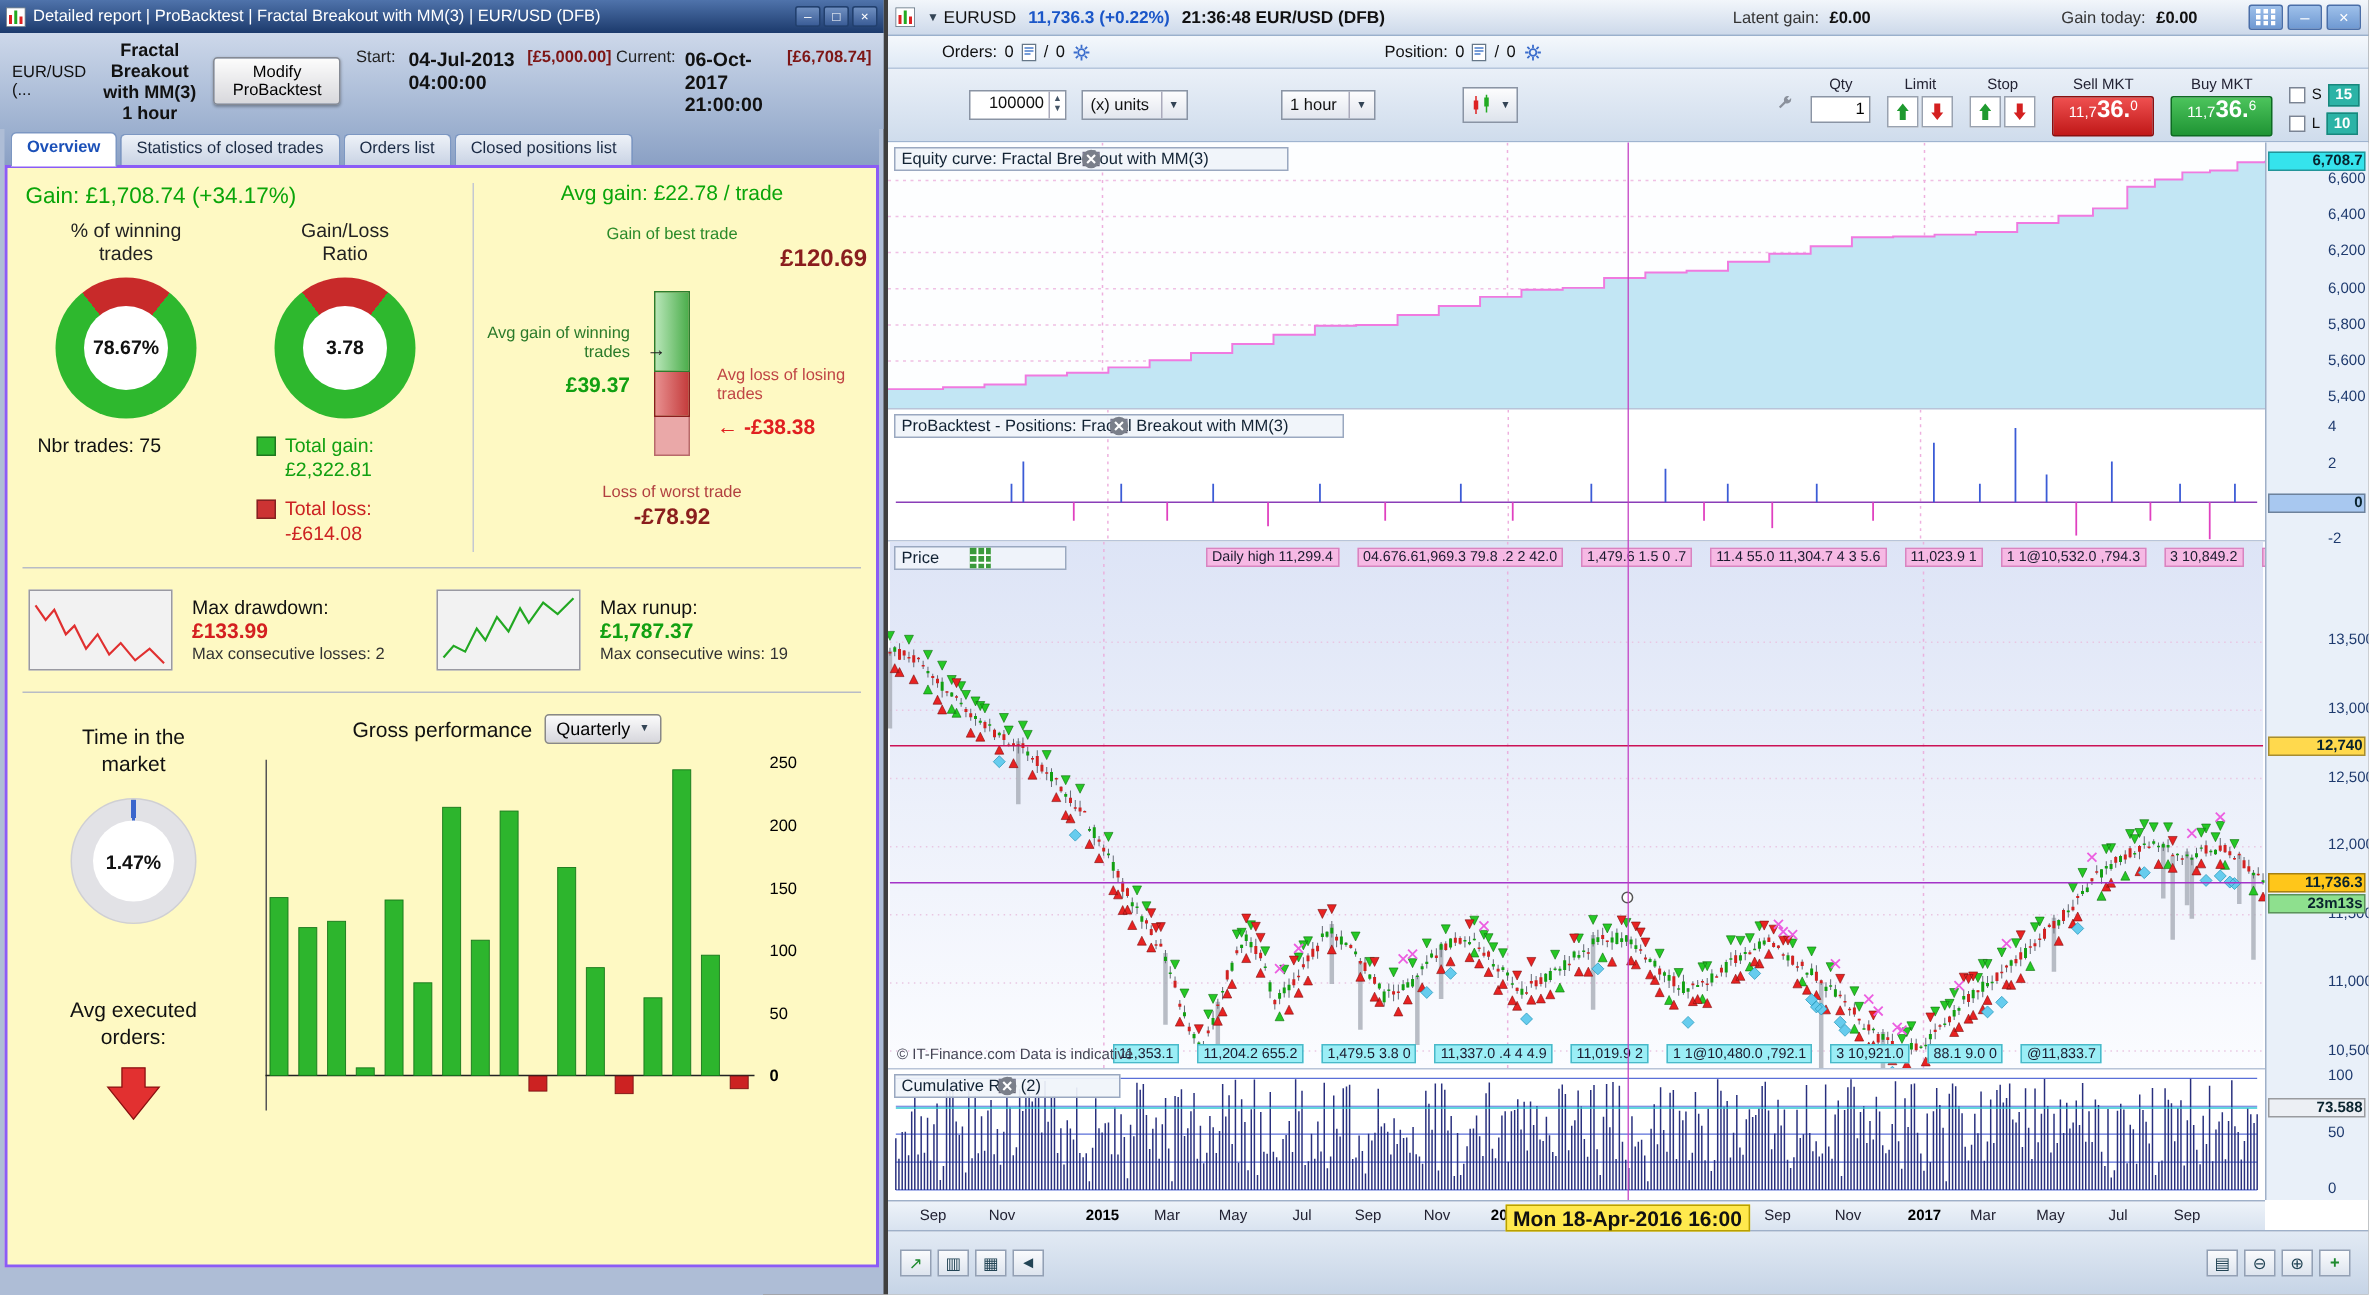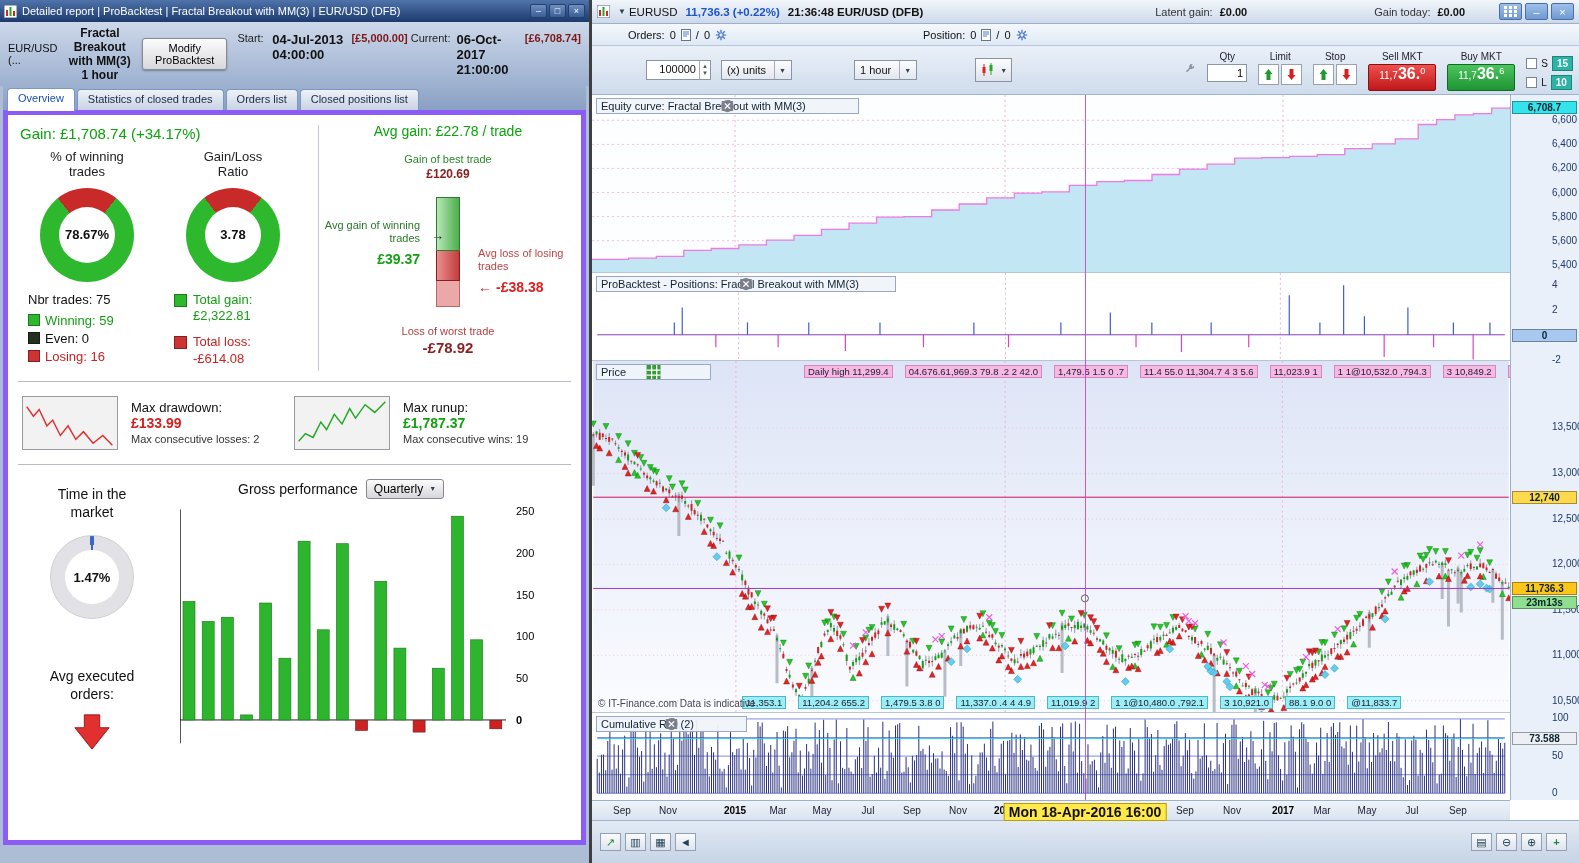--- a/index.html
+++ b/index.html
@@ -20,22 +20,22 @@
   .sname{display:block;font-weight:bold;font-size:12px;}
   .stf{display:block;font-weight:bold;font-size:12px;}
   .modify{font-size:11px;padding:3px 12px;border-radius:3px;background:linear-gradient(#fcfcfc,#d8d8dc);border:1px solid #858a94;box-shadow:0 1px 2px rgba(0,0,0,.3);}
   .dates{margin-left:auto;font-size:11px;display:flex;flex-direction:row;gap:3px;}
   .drow{display:flex;gap:6px;justify-content:flex-start;}
   .dlab{width:50px;color:#222;}
   .dval{color:#111;}
   .damt{color:#7d1616;font-weight:bold;}
   .lw-tabs{position:absolute;top:86px;left:3px;right:3px;height:24px;display:flex;align-items:flex-end;gap:2px;padding-left:4px;background:linear-gradient(#9cb0cf,#8aa0c4);}
   .tab{height:21px;line-height:19px;padding:0 10px;font-size:11px;border:1px solid #7c97c2;border-bottom:none;border-radius:4px 4px 0 0;background:linear-gradient(#eef2f8,#c9d3e4);color:#1a2a44;cursor:pointer;}
-  .tab.active{height:23px;margin-bottom:-1px;background:#fff;color:#1b50b8;font-weight:normal;z-index:2;}
-  .lw-body{position:absolute;top:110px;left:3px;right:3px;bottom:18px;background:#ffffff;border:5px solid #8b5cf6;overflow:hidden;}
+  .tab.active{height:23px;margin-bottom:-1px;background:#fff;color:#1b50b8;font-weight:bold;z-index:2;}
+  .lw-body{position:absolute;top:110px;left:3px;right:3px;bottom:18px;background:#fef9c3;border:2px solid #8b5cf6;overflow:hidden;}
   .lw-ft{position:absolute;left:0;right:0;bottom:0;height:18px;background:#cfe3f6;border-top:1px solid #8fabcf;font-size:10.5px;line-height:17px;padding-left:6px;color:#111;}
 
   .r1{display:flex;padding:4px 6px 0;}
   .colL{width:302px;}
   .gain{color:#0aa50a;font-size:15px;margin:6px 0 8px 6px;}
   .duo{display:flex;}
   .dcell{width:146px;text-align:center;font-size:13px;color:#222;line-height:1.15;display:flex;justify-content:center;}
   .dcell span{display:inline-block;max-width:92px;}
   .donutwrap{width:146px;display:flex;justify-content:center;}
   .donut{width:94px;height:94px;border-radius:50%;position:relative;margin:8px auto 6px;display:flex;align-items:center;justify-content:center;}
@@ -45,21 +45,21 @@
   .nbr{font-size:13px;margin:4px 0 6px;}
   .lgr{display:flex;align-items:center;gap:5px;margin:3px 0;font-size:13px;}
   .sq{width:12px;height:12px;display:inline-block;border:1px solid rgba(0,0,0,.35);flex:0 0 auto;}
   .trow{display:flex;gap:6px;margin:4px 0 10px;font-size:13px;line-height:1.25;}
   .sq2{width:13px;height:13px;margin-top:2px;border:1px solid rgba(0,0,0,.35);flex:0 0 auto;}
   .tgl{color:#12a012;} .tll{color:#cc2222;}
   .vsep{width:1px;background:#c4c8d2;margin:6px 2px;}
   .colR{flex:1;position:relative;height:252px;}
   .avg{color:#0aa50a;font-size:14px;text-align:center;margin-top:4px;}
   .bestL{position:absolute;top:34px;left:0;right:0;text-align:center;color:#2a8a2a;font-size:11px;}
-  .bestV{position:absolute;top:48px;left:0;right:0;text-align:center;color:#8a1d1d;font-size:12px;font-weight:bold;}
+  .bestV{position:absolute;top:48px;left:0;right:0;text-align:right;color:#8a1d1d;font-size:16px;font-weight:bold;}
   .candle{position:absolute;top:78px;left:50%;transform:translateX(-50%);width:24px;}
   .cg{height:54px;background:linear-gradient(90deg,#b8e6b8,#4cae4c);border:1px solid #2d7d2d;}
   .cr1{height:30px;background:linear-gradient(90deg,#e89090,#c43c3c);border:1px solid #8a1d1d;border-top:none;}
   .cr2{height:26px;background:#eaa8a8;border:1px solid #b86a6a;border-top:none;}
   .annL{position:absolute;top:100px;right:calc(50% + 28px);width:100px;text-align:right;color:#2a7a2a;font-size:11px;line-height:1.2;}
   .annL .arr{position:absolute;right:-24px;top:9px;color:#222;font-size:13px;}
   .awv{color:#12a012;font-weight:bold;font-size:14px;margin-top:6px;}
   .annR{position:absolute;top:128px;left:calc(50% + 30px);width:106px;color:#c04545;font-size:11px;line-height:1.2;text-align:left;}
   .alr{margin-top:6px;font-size:14px;color:#e02020;font-weight:bold;}
   .alr .arr2{margin-right:4px;}
@@ -145,21 +145,21 @@
   .copy{position:absolute;bottom:3px;left:6px;font-size:10px;color:#445;z-index:2;}
   #timeline{position:absolute;top:705px;left:0;width:918px;height:20px;background:linear-gradient(#eef3f9,#d9e3f0);border-top:1px solid #9fb0c8;}
   .tlb{position:absolute;top:4px;transform:translateX(-50%);font-size:10px;color:#223;}
   .tlb.b{font-weight:bold;color:#000;}
   .tlcur{position:absolute;top:2px;transform:translateX(-50%);background:#ffe94d;border:1px solid #b89f00;font-size:14px;font-weight:bold;padding:0 4px;white-space:nowrap;color:#111;z-index:2;}
   #bbar{position:absolute;top:725px;left:0;right:0;bottom:0;background:linear-gradient(#e2eaf4,#c6d4e6);border-top:1px solid #9fb0c8;display:flex;align-items:center;padding:0 8px;}
   .bbl{display:flex;gap:4px;} .bbr{margin-left:auto;display:flex;gap:4px;margin-right:4px;}
   .bicon{width:21px;height:18px;font-size:11px;background:linear-gradient(#fafbfd,#dde4ee);border:1px solid #93a0b4;color:#245;padding:0;}
   #gutter{position:absolute;left:918px;top:0;width:69px;height:705px;background:#e9f0f9;border-left:1px solid #9fb0c8;}
   .gtk{position:absolute;left:5px;font-size:10px;color:#1e3a6e;white-space:nowrap;padding-left:36px;}
-  .gtk.tag{left:1px;right:2px;text-align:center;font-weight:bold;border:1px solid rgba(0,0,0,.35);padding:0 1px;color:#09232e;font-size:10px;}
+  .gtk.tag{left:1px;right:2px;text-align:right;font-weight:bold;border:1px solid rgba(0,0,0,.35);padding:0 1px;color:#09232e;font-size:10px;}
   .cyan{background:#35e3ec;} .blueT{background:#a8c8f0;} .yellow{background:#ffd94d;}
   .orange{background:#ffc61a;} .greenT{background:#8ee08e;} .grayT{background:#eceff4;}
   #xhair{position:absolute;left:493px;top:0;width:1px;height:705px;background:#c33fc3;opacity:.85;z-index:2;}
 </style>
 </head>
 <body>
 
 <section class="lw">
   <header class="lw-tb">
     <span>
@@ -223,34 +223,20 @@
             </div>
           <div class="donutwrap">
               <div class="donut" id="donut-ratio" style="background: conic-gradient(from -37.6deg, rgb(200, 42, 42) 0deg, rgb(200, 42, 42) 75.2deg, rgb(46, 184, 46) 75.2deg, rgb(46, 184, 46) 360deg);">
                 <span class="dval">3.78</span>
               </div>
             </div>
         </div>
         <div class="duo">
           <div class="ucell">
             <div class="nbr">Nbr trades: 75</div>
-            <div>
-                <div class="lgr">
-                  <span class="sq" style="background: rgb(46, 184, 46);"></span>
-                  <span style="color: rgb(18, 160, 18);">Winning: 59</span>
-                </div>
-                <div class="lgr">
-                  <span class="sq" style="background: rgb(34, 48, 31);"></span>
-                  <span style="color: rgb(17, 17, 17);">Even: 0</span>
-                </div>
-                <div class="lgr">
-                  <span class="sq" style="background: rgb(204, 51, 51);"></span>
-                  <span style="color: rgb(204, 34, 34);">Losing: 16</span>
-                </div>
-              </div>
           </div>
           <div class="ucell">
             <div class="trow">
                 <span class="sq2" style="background:#2eb82e"></span>
                 <span><span class="tgl">Total gain:</span><br><span class="tgl">£2,322.81</span></span>
               </div>
             <div class="trow">
                 <span class="sq2" style="background:#cc3333"></span>
                 <span><span class="tll">Total loss:</span><br><span class="tll">-£614.08</span></span>
               </div>

